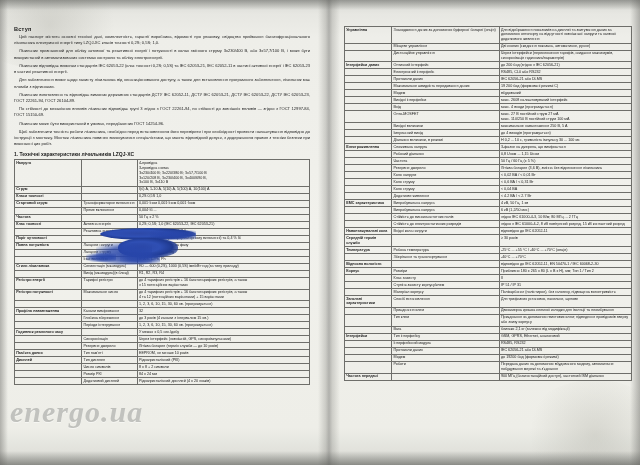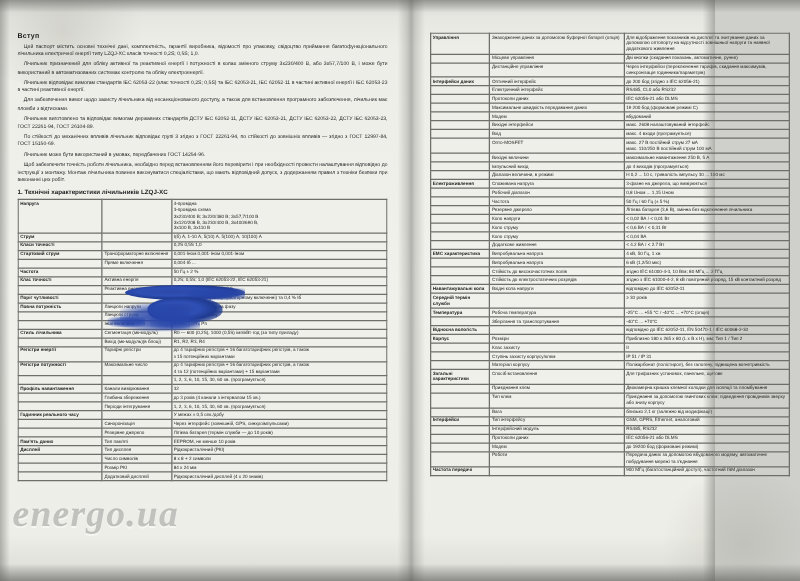--- a/index.html
+++ b/index.html
@@ -4,21 +4,21 @@
 <style>
   html,body{margin:0;padding:0;}
   body{
     width:640px;height:465px;overflow:hidden;
     background:#cfd0cb;
     font-family:"Liberation Sans",sans-serif;
     position:relative;
   }
   
   .sheet{
-    position:absolute;left:0;top:0;width:572px;height:465px;
+    position:absolute;left:0;top:0;width:640px;height:465px;
     background:
       linear-gradient(180deg,#d7d8d3 0%,#e7e7e2 3%,#eeeee9 8%,#f1f1ec 50%,#eeeee8 92%,#d9dad4 100%);
   }
   
   .gutter{
     position:absolute;left:318px;top:0;width:22px;height:465px;
     background:linear-gradient(90deg,rgba(140,140,135,0) 0%,rgba(120,120,115,.30) 35%,rgba(90,90,88,.42) 50%,rgba(120,120,115,.28) 65%,rgba(140,140,135,0) 100%);
   }
   .edge-top{position:absolute;left:0;top:0;width:640px;height:10px;
     background:linear-gradient(180deg,rgba(95,96,92,.55),rgba(95,96,92,0));}

